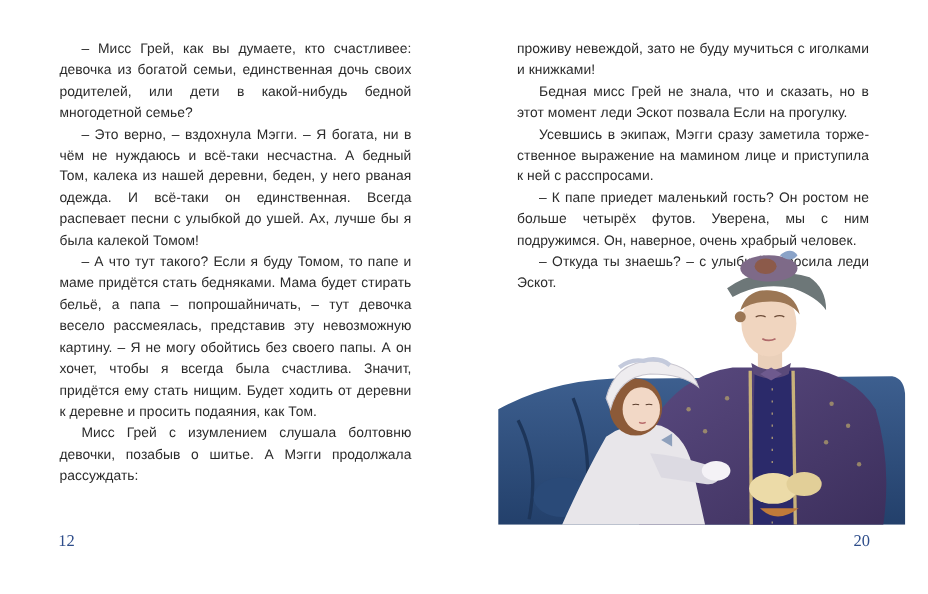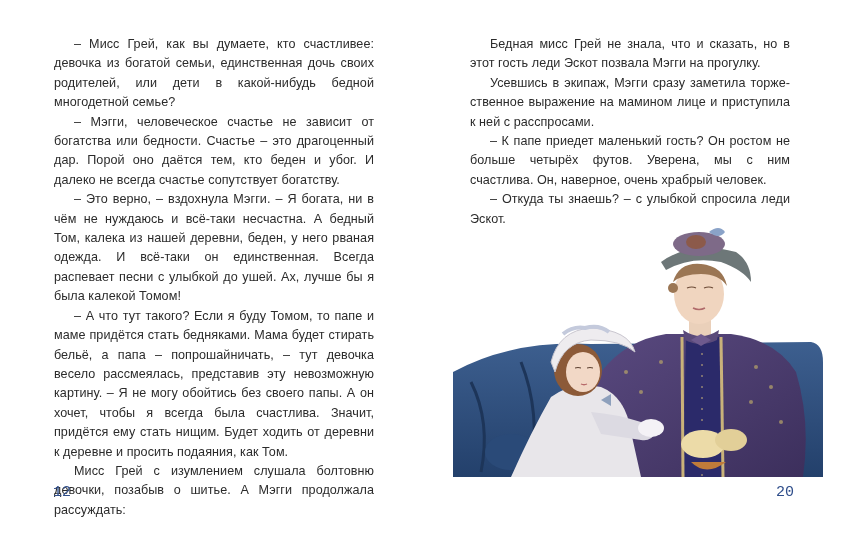--- a/index.html
+++ b/index.html
@@ -13,50 +13,50 @@
   .page-right { left:422px; width:422px; }
   .text-col {
     position:absolute; font-size:12.6px; line-height:19.4px;
     text-align:justify; letter-spacing:0.05px;
   }
   .page-left .text-col { left:54px; top:35px; width:320px; }
   .page-right .text-col { left:48px; top:35px; width:320px; }
   .para { margin:0; text-indent:20px; hyphens:manual; }
   .para.noindent { text-indent:0; }
   .pagenum {
-    position:absolute; top:484px; font-family:Liberation Mono, monospace;
+    position:absolute; top:484px; font-family:Liberation Serif, serif;
     font-size:15px; color:#2e4d8a;
   }
   .page-left .pagenum { left:53px; }
   .page-right .pagenum { left:354px; }
   .illustration {
     position:absolute; left:451px; top:222px; width:372px; height:255px;
   }
   .illustration svg { width:100%; height:100%; display:block; }
 </style>
 </head>
 <body>
 
 <div class="page page-left">
   <div class="text-col">
     <p class="para">– Мисс Грей, как вы думаете, кто счастливее: девочка из богатой семьи, единственная дочь своих родителей, или дети в какой-нибудь бедной многодетной семье?</p>
-    <p class="para">– Мэгги, человеческое счастье не зависит от богатства или бедности. Счастье – это драгоценный дар. Порой оно даётся тем, кто беден и убог. И далеко не всегда счастье сопутствует богатству.</p>
     <p class="para">– Это верно, – вздохнула Мэгги. – Я богата, ни в чём не нуждаюсь и всё-таки несчастна. А бедный Том, кале­ка из нашей деревни, беден, у него рваная одежда. И всё-таки он единственная. Всегда распевает песни с улыбкой до ушей. Ах, лучше бы я была калекой Томом!</p>
     <p class="para">– А что тут такого? Если я буду Томом, то папе и маме придётся стать бедняками. Мама будет стирать бельё, а папа – попрошайничать, – тут девочка весело рассмеялась, представив эту невозможную картину. – Я не могу обойтись без своего папы. А он хочет, чтобы я всегда была счастлива. Значит, придётся ему стать ни­щим. Будет ходить от деревни к деревне и просить по­даяния, как Том.</p>
     <p class="para">Мисс Грей с изумлением слушала болтовню девочки, позабыв о шитье. А Мэгги продолжала рассуждать:</p>
 
   </div>
   <div class="pagenum">12</div>
 </div>
 
 <div class="page page-right">
   <div class="text-col">
-    <p class="para">Бедная мисс Грей не знала, что и сказать, но в этот гость леди Эскот позвала Мэгги на прогулку.</p>
+    <p class="para noindent">проживу невеждой, зато не буду мучиться с иголками и книжками!</p>
+    <p class="para">Бедная мисс Грей не знала, что и сказать, но в этот момент леди Эскот позвала Если на прогулку.</p>
     <p class="para">Усевшись в экипаж, Мэгги сразу заметила торже­ственное выражение на мамином лице и приступила к ней с расспросами.</p>
-    <p class="para">– К папе приедет маленький гость? Он ростом не больше четырёх футов. Уверена, мы с ним счастлива. Он, наверное, очень храбрый человек.</p>
+    <p class="para">– К папе приедет маленький гость? Он ростом не больше четырёх футов. Уверена, мы с ним подружимся. Он, наверное, очень храбрый человек.</p>
     <p class="para">– Откуда ты знаешь? – с улыбкой спросила леди Эскот.</p>
   </div>
   <div class="pagenum">20</div>
 </div>
 
 <div class="illustration">
   <svg viewBox="0 0 372 255" xmlns="http://www.w3.org/2000/svg">
     <defs>
       <linearGradient id="seatG" x1="0" y1="0" x2="0" y2="1">
         <stop offset="0" stop-color="#3d5f8f"></stop>

